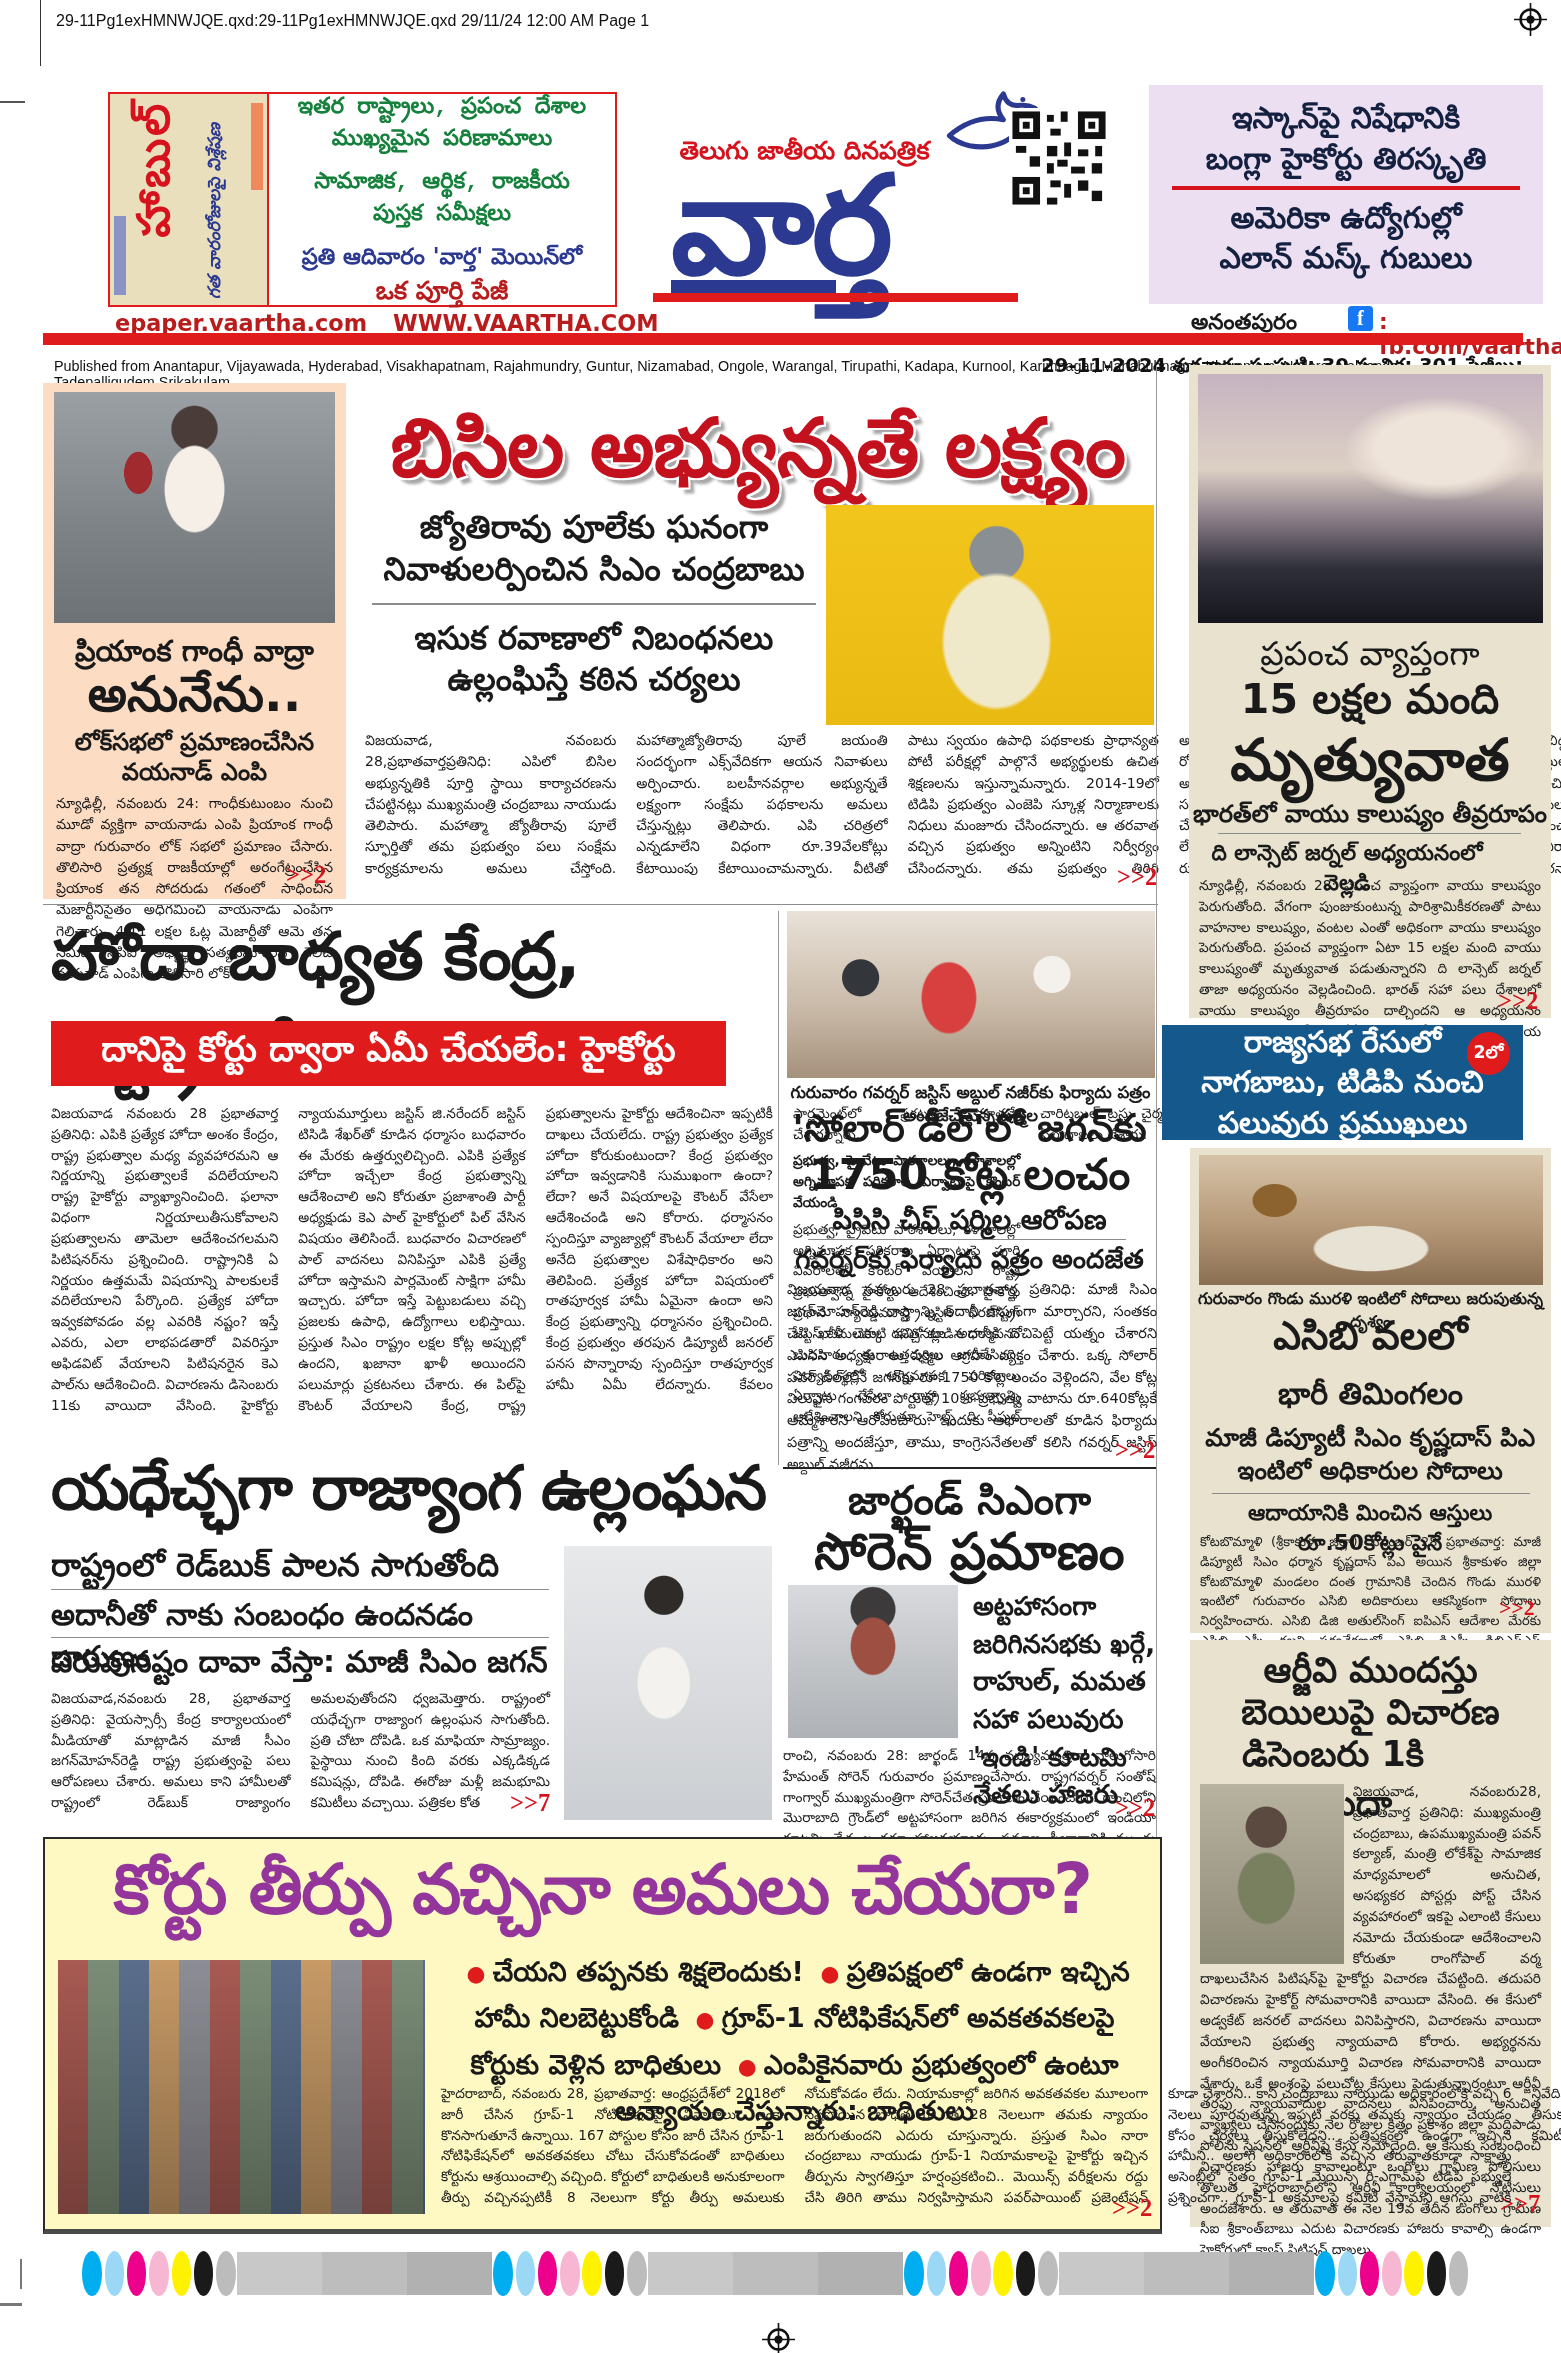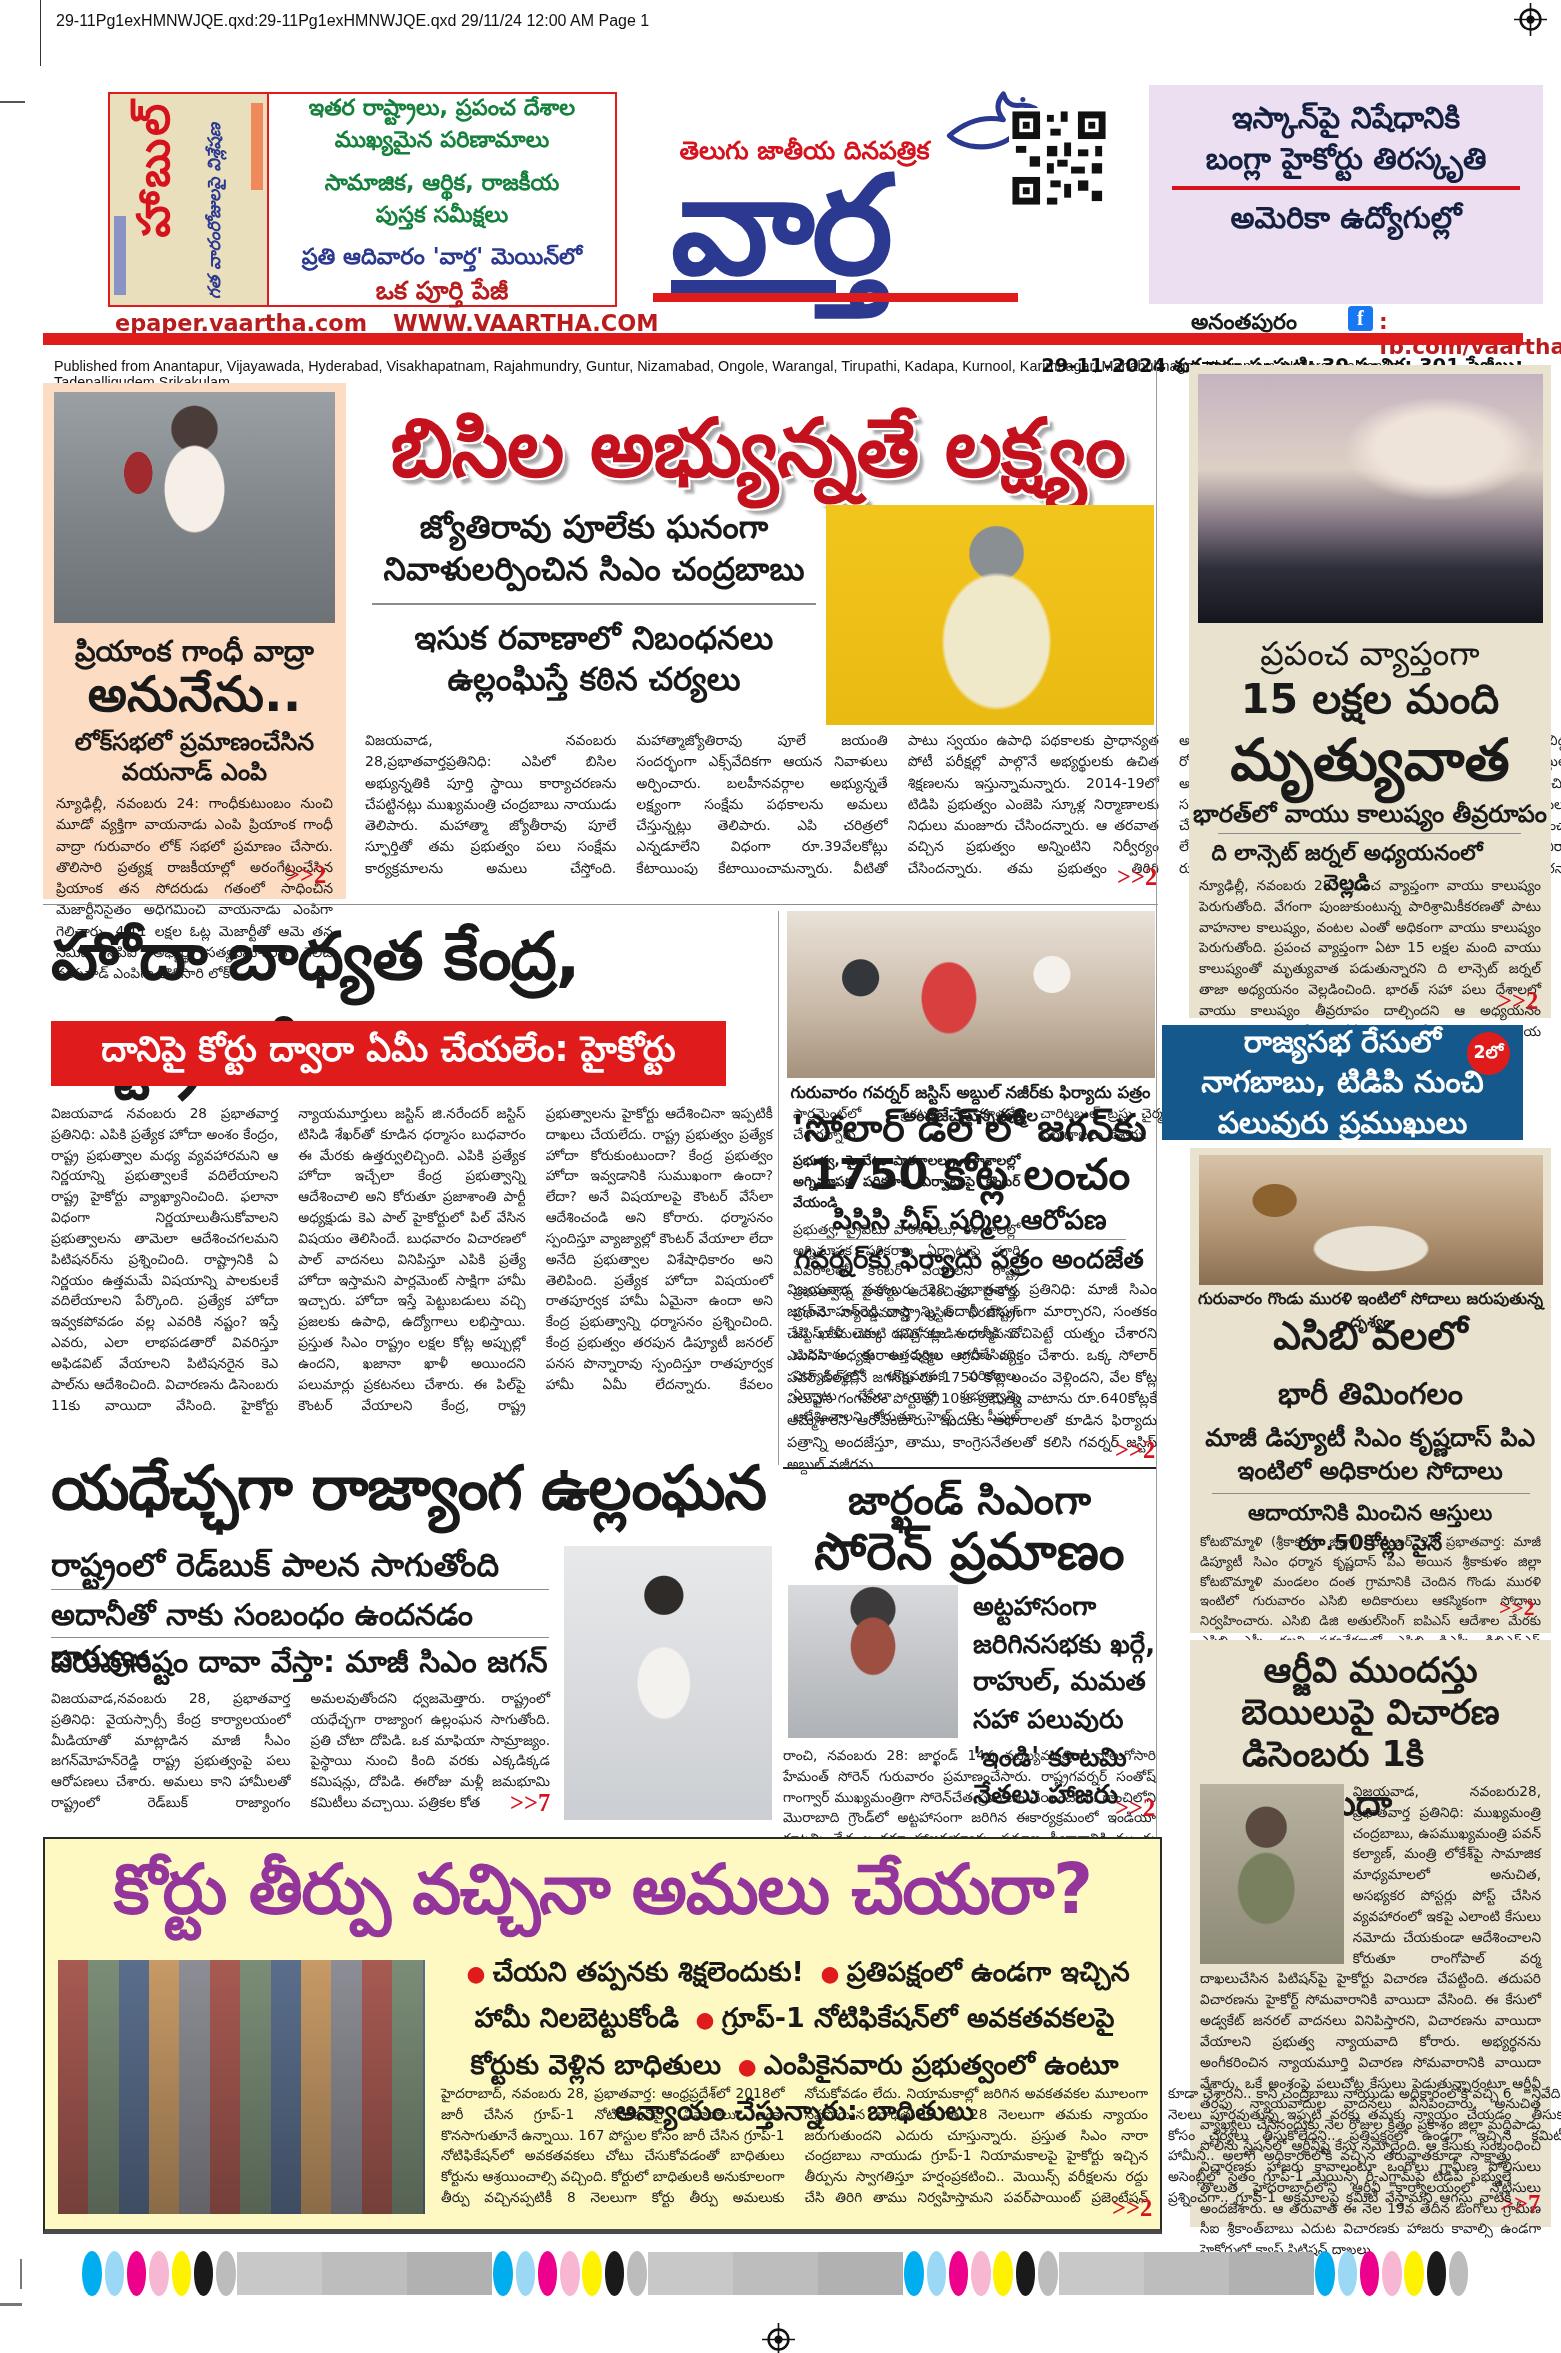--- a/index.html
+++ b/index.html
@@ -2,21 +2,21 @@
 <html style="font-size:11.5px"><head>
 <meta charset="utf-8">
 <style>
   html,body{margin:0;padding:0;background:#fff;}
   .page{position:relative;width:1561px;height:2354px;background:#fff;overflow:hidden;
         font-family:"DejaVu Sans","Liberation Sans",sans-serif;color:#1a1a1a;}
   .abs{position:absolute;}
   .c{text-align:center;}
   .b{font-weight:bold;}
   .red{color:#b91c1c;}
-  .green{color:#16813c;}
+  .green{color:#16813c;font-family:Liberation Mono, monospace;}
   .blue{color:#2b3990;}
   .print-line{font-size:16px;color:#111;font-family:"Liberation Sans",sans-serif;}
   .regmark{width:33px;height:33px;}
   
   .promo-box{border:2.9px solid #e01b1c;background:#fff;display:flex;}
   .promo-strip{width:157px;background:#eadfbd;position:relative;border-right:2.2px solid #e01b1c;overflow:hidden;}
   .promo-vert{position:absolute;left:13px;top:7.2px;writing-mode:vertical-rl;transform:rotate(180deg);
               font-size:45px;font-weight:bold;color:#d6131d;letter-spacing:2.9px;}
   .promo-vert2{position:absolute;left:92px;top:29px;writing-mode:vertical-rl;transform:rotate(180deg);
                font-size:17.3px;font-weight:bold;color:#2b3990;font-style:italic;}
@@ -169,20 +169,21 @@
         <rect x="24" y="24" width="3" height="3"></rect>
         <rect x="11" y="26" width="3" height="2"></rect>
     </g>
   </svg>
 
   <div class="abs topright-box" style="left:1149px;top:85px;width:374px;height:193px;">
     <div class="tr-line">ఇస్కాన్‌పై నిషేధానికి</div>
     <div class="tr-line">బంగ్లా హైకోర్టు తిరస్కృతి</div>
     <div class="tr-rule"></div>
     <div class="tr-line">అమెరికా ఉద్యోగుల్లో</div>
+    <div class="tr-line">ఎలాన్ మస్క్ గుబులు</div>
   </div>
   <div class="abs b" style="left:1191px;top:309px;font-size:21.7px;">అనంతపురం</div>
   <span class="abs fbicon" style="left:1348px;top:306px;">f</span>
   <div class="abs b red" style="left:1379px;top:309px;font-size:21.7px;">: fb.com/vaartha</div>
 
   <div class="abs red-bar" style="left:43px;top:333px;width:1480px;height:11.5px;"></div>
   <div class="abs pub-line" style="left:54px;top:358px;">Published from Anantapur, Vijayawada, Hyderabad, Visakhapatnam, Rajahmundry, Guntur, Nizamabad, Ongole, Warangal, Tirupathi, Kadapa, Kurnool,  Karimnagar, Mahabubnagar, Khammam, Nellore, Nalgonda, Tadepalligudem,Srikakulam</div>
   <div class="abs date-info" style="left:1011px;top:354px;width:512px;text-align:right;">29-11-2024  శుక్రవారం  సంపుటి: 30  సంచిక: 301   పేజీలు: 08+4   వెల: 6.50</div>
 
   <div class="abs card-peach" style="left:43px;top:383px;width:303px;height:516px;">

